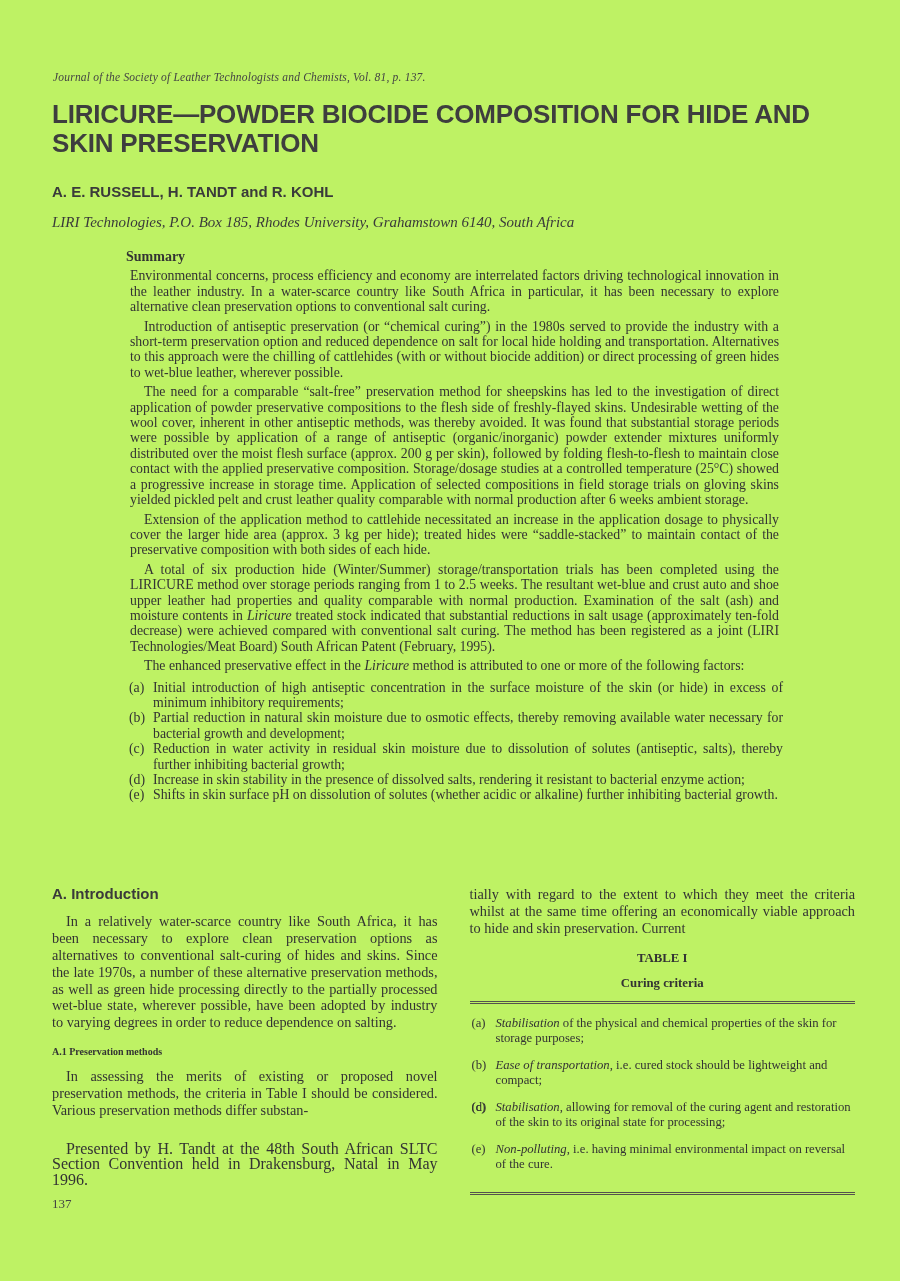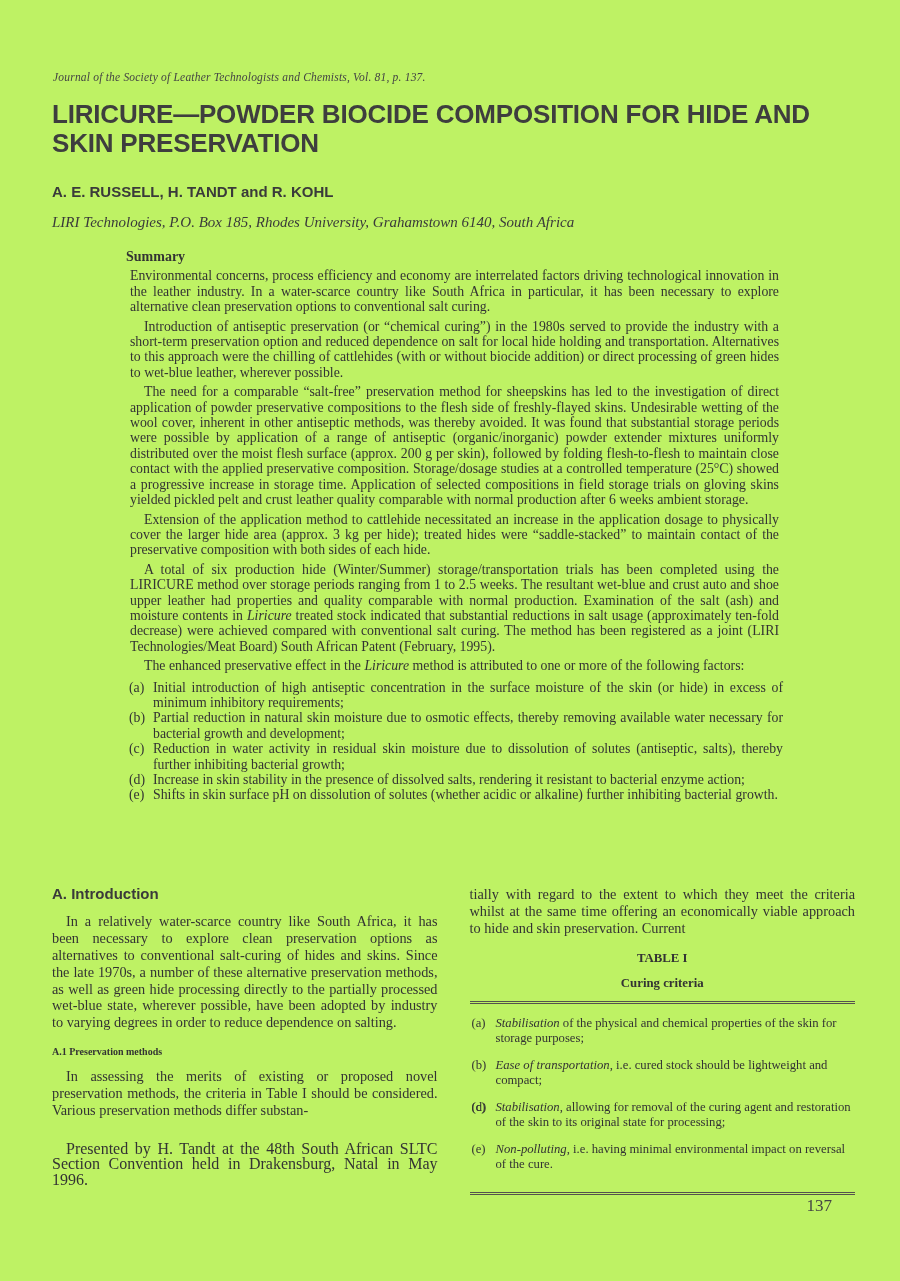--- a/index.html
+++ b/index.html
@@ -71,21 +71,21 @@
     padding:12px 2px 8px 2px;
   }
   .tbl-item{
     position:relative;padding-left:24px;margin:0 0 12px 0;
     font-size:12.7px;line-height:15px;text-align:left;
   }
   .tbl-item .item-label{position:absolute;left:0;top:0;}
   .tbl-item em{font-style:italic;margin-top:32px;}
   .page-number{
     position:absolute;left:52px;top:1196px;width:780px;
-    text-align:right;font-size:17px;color:#444;
+    text-align:left;font-size:13px;color:#444;
   }
 </style>
 </head>
 <body>
 
 <div class="page">
 
   <div class="journal-line">Journal of the Society of Leather Technologists and Chemists, Vol. 81, p. 137.</div>
 
   <h1 class="article-title" style="margin:0;">LIRICURE—POWDER BIOCIDE COMPOSITION FOR HIDE AND SKIN PRESERVATION</h1>

